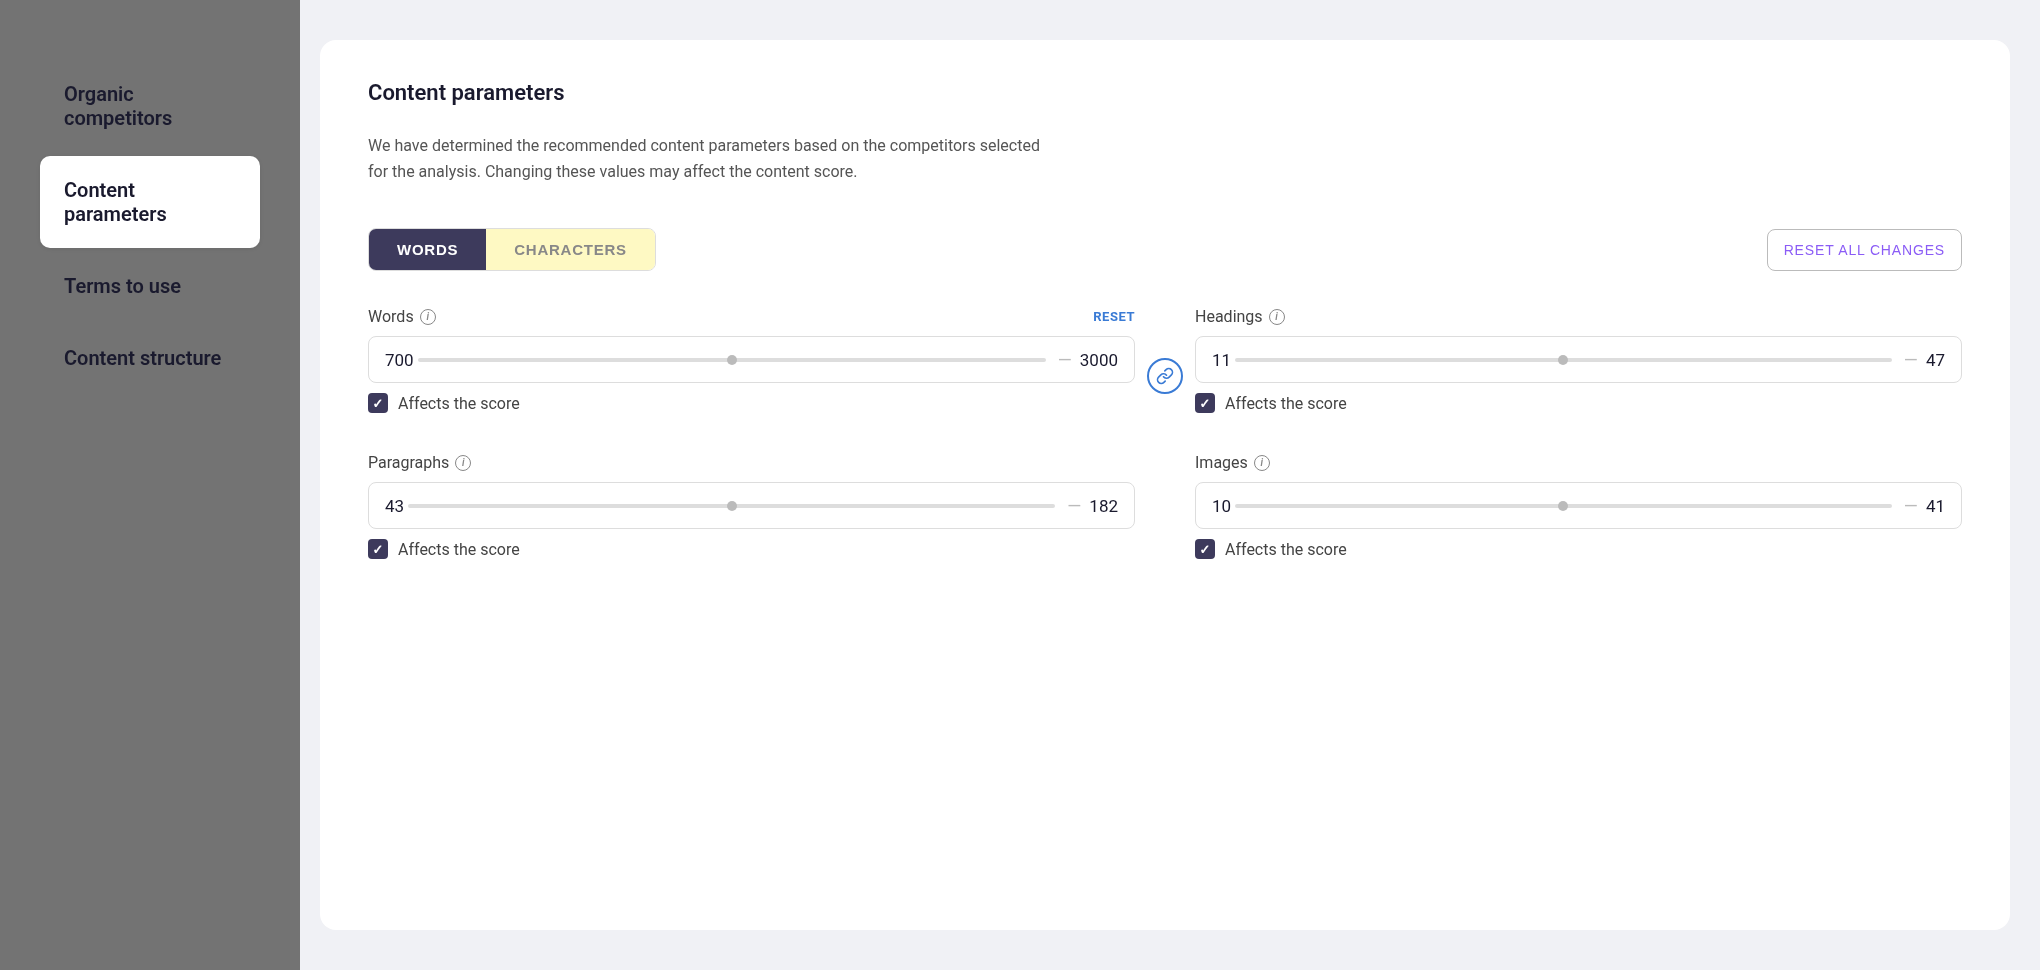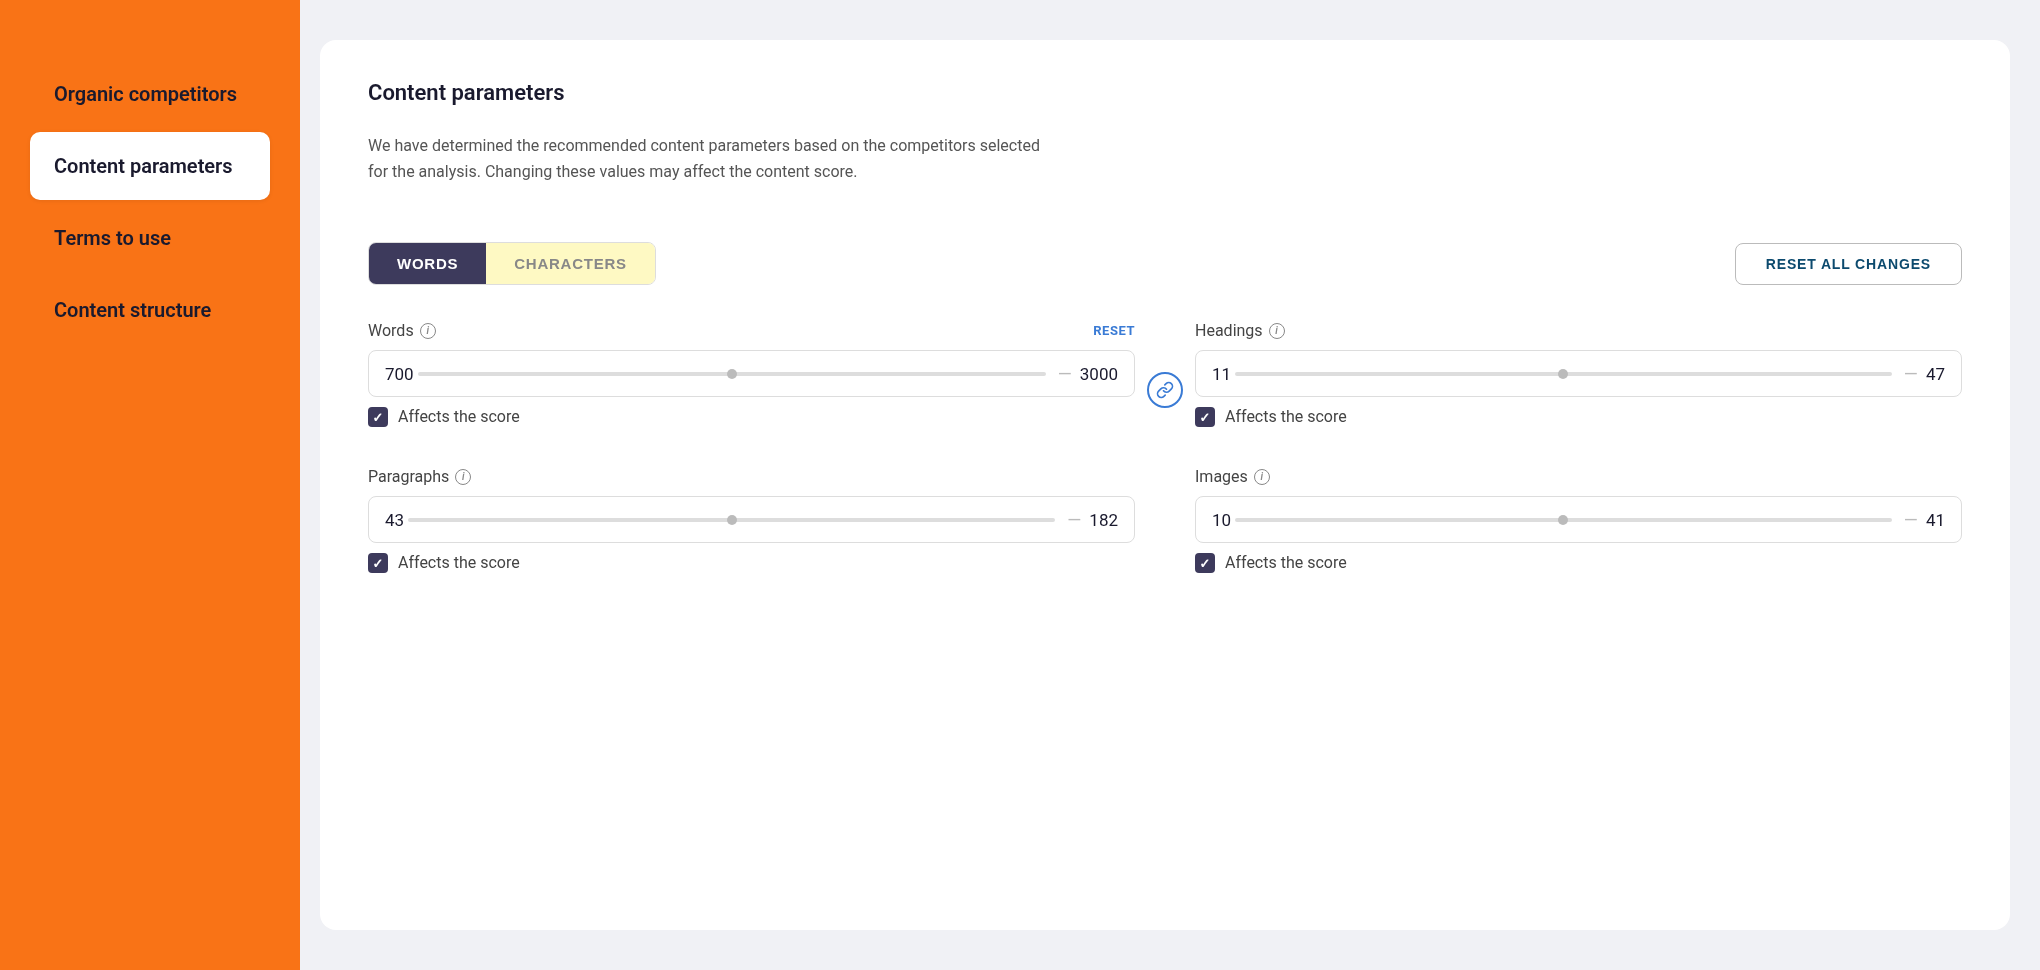--- a/index.html
+++ b/index.html
@@ -7,22 +7,22 @@
       font-family: -apple-system, BlinkMacSystemFont, 'Segoe UI', Roboto, sans-serif;
       background: #f0f1f5;
       min-height: 970px;
       display: flex;
     }
 
     
     .sidebar {
       width: 300px;
       min-width: 300px;
-      padding: 60px 30px;
-      background: #f97316;
+      padding: 60px 40px;
+      background: #737373;
     }
     .sidebar-item {
       padding: 22px 24px;
       border-radius: 10px;
       cursor: pointer;
       margin-bottom: 4px;
     }
     .sidebar-item.active {
       background: #fff;
       box-shadow: 0 1px 4px rgba(0,0,0,0.08);
@@ -50,21 +50,21 @@
       font-size: 22px;
       font-weight: 600;
       color: #1a1a2e;
       margin-bottom: 28px;
     }
     .card-description {
       font-size: 16px;
       color: #555;
       line-height: 1.6;
       max-width: 680px;
-      margin-bottom: 58px;
+      margin-bottom: 44px;
     }
 
     
     .tabs-row {
       display: flex;
       align-items: center;
       justify-content: space-between;
       margin-bottom: 36px;
     }
     .tabs-group {
@@ -85,25 +85,25 @@
     }
     .tab-btn.active {
       background: #3d3a5c;
       color: #fff;
     }
     .tab-btn:not(.active) {
       background: #fef9c3;
       color: #888;
     }
     .reset-all-btn {
-      padding: 12px 30px;
+      padding: 12px 16px;
       font-size: 14px;
-      font-weight: 700;
+      font-weight: 400;
       letter-spacing: 0.06em;
-      color: #0c4a6e;
+      color: #8b5cf6;
       background: #fff;
       border: 1.5px solid #bbb;
       border-radius: 8px;
       cursor: pointer;
     }
 
     
     .params-grid {
       display: grid;
       grid-template-columns: 1fr 60px 1fr;
@@ -183,20 +183,21 @@
       left: 50%;
       transform: translateX(-50%);
       width: 10px;
       height: 10px;
       background: #bbb;
       border-radius: 50%;
     }
 
     .affects-row {
       display: flex;
+      align-items: center;
       gap: 10px;
     }
     .checkbox-checked {
       width: 20px;
       height: 20px;
       background: #3d3a5c;
       border-radius: 4px;
       display: flex;
       align-items: center;
       justify-content: center;

